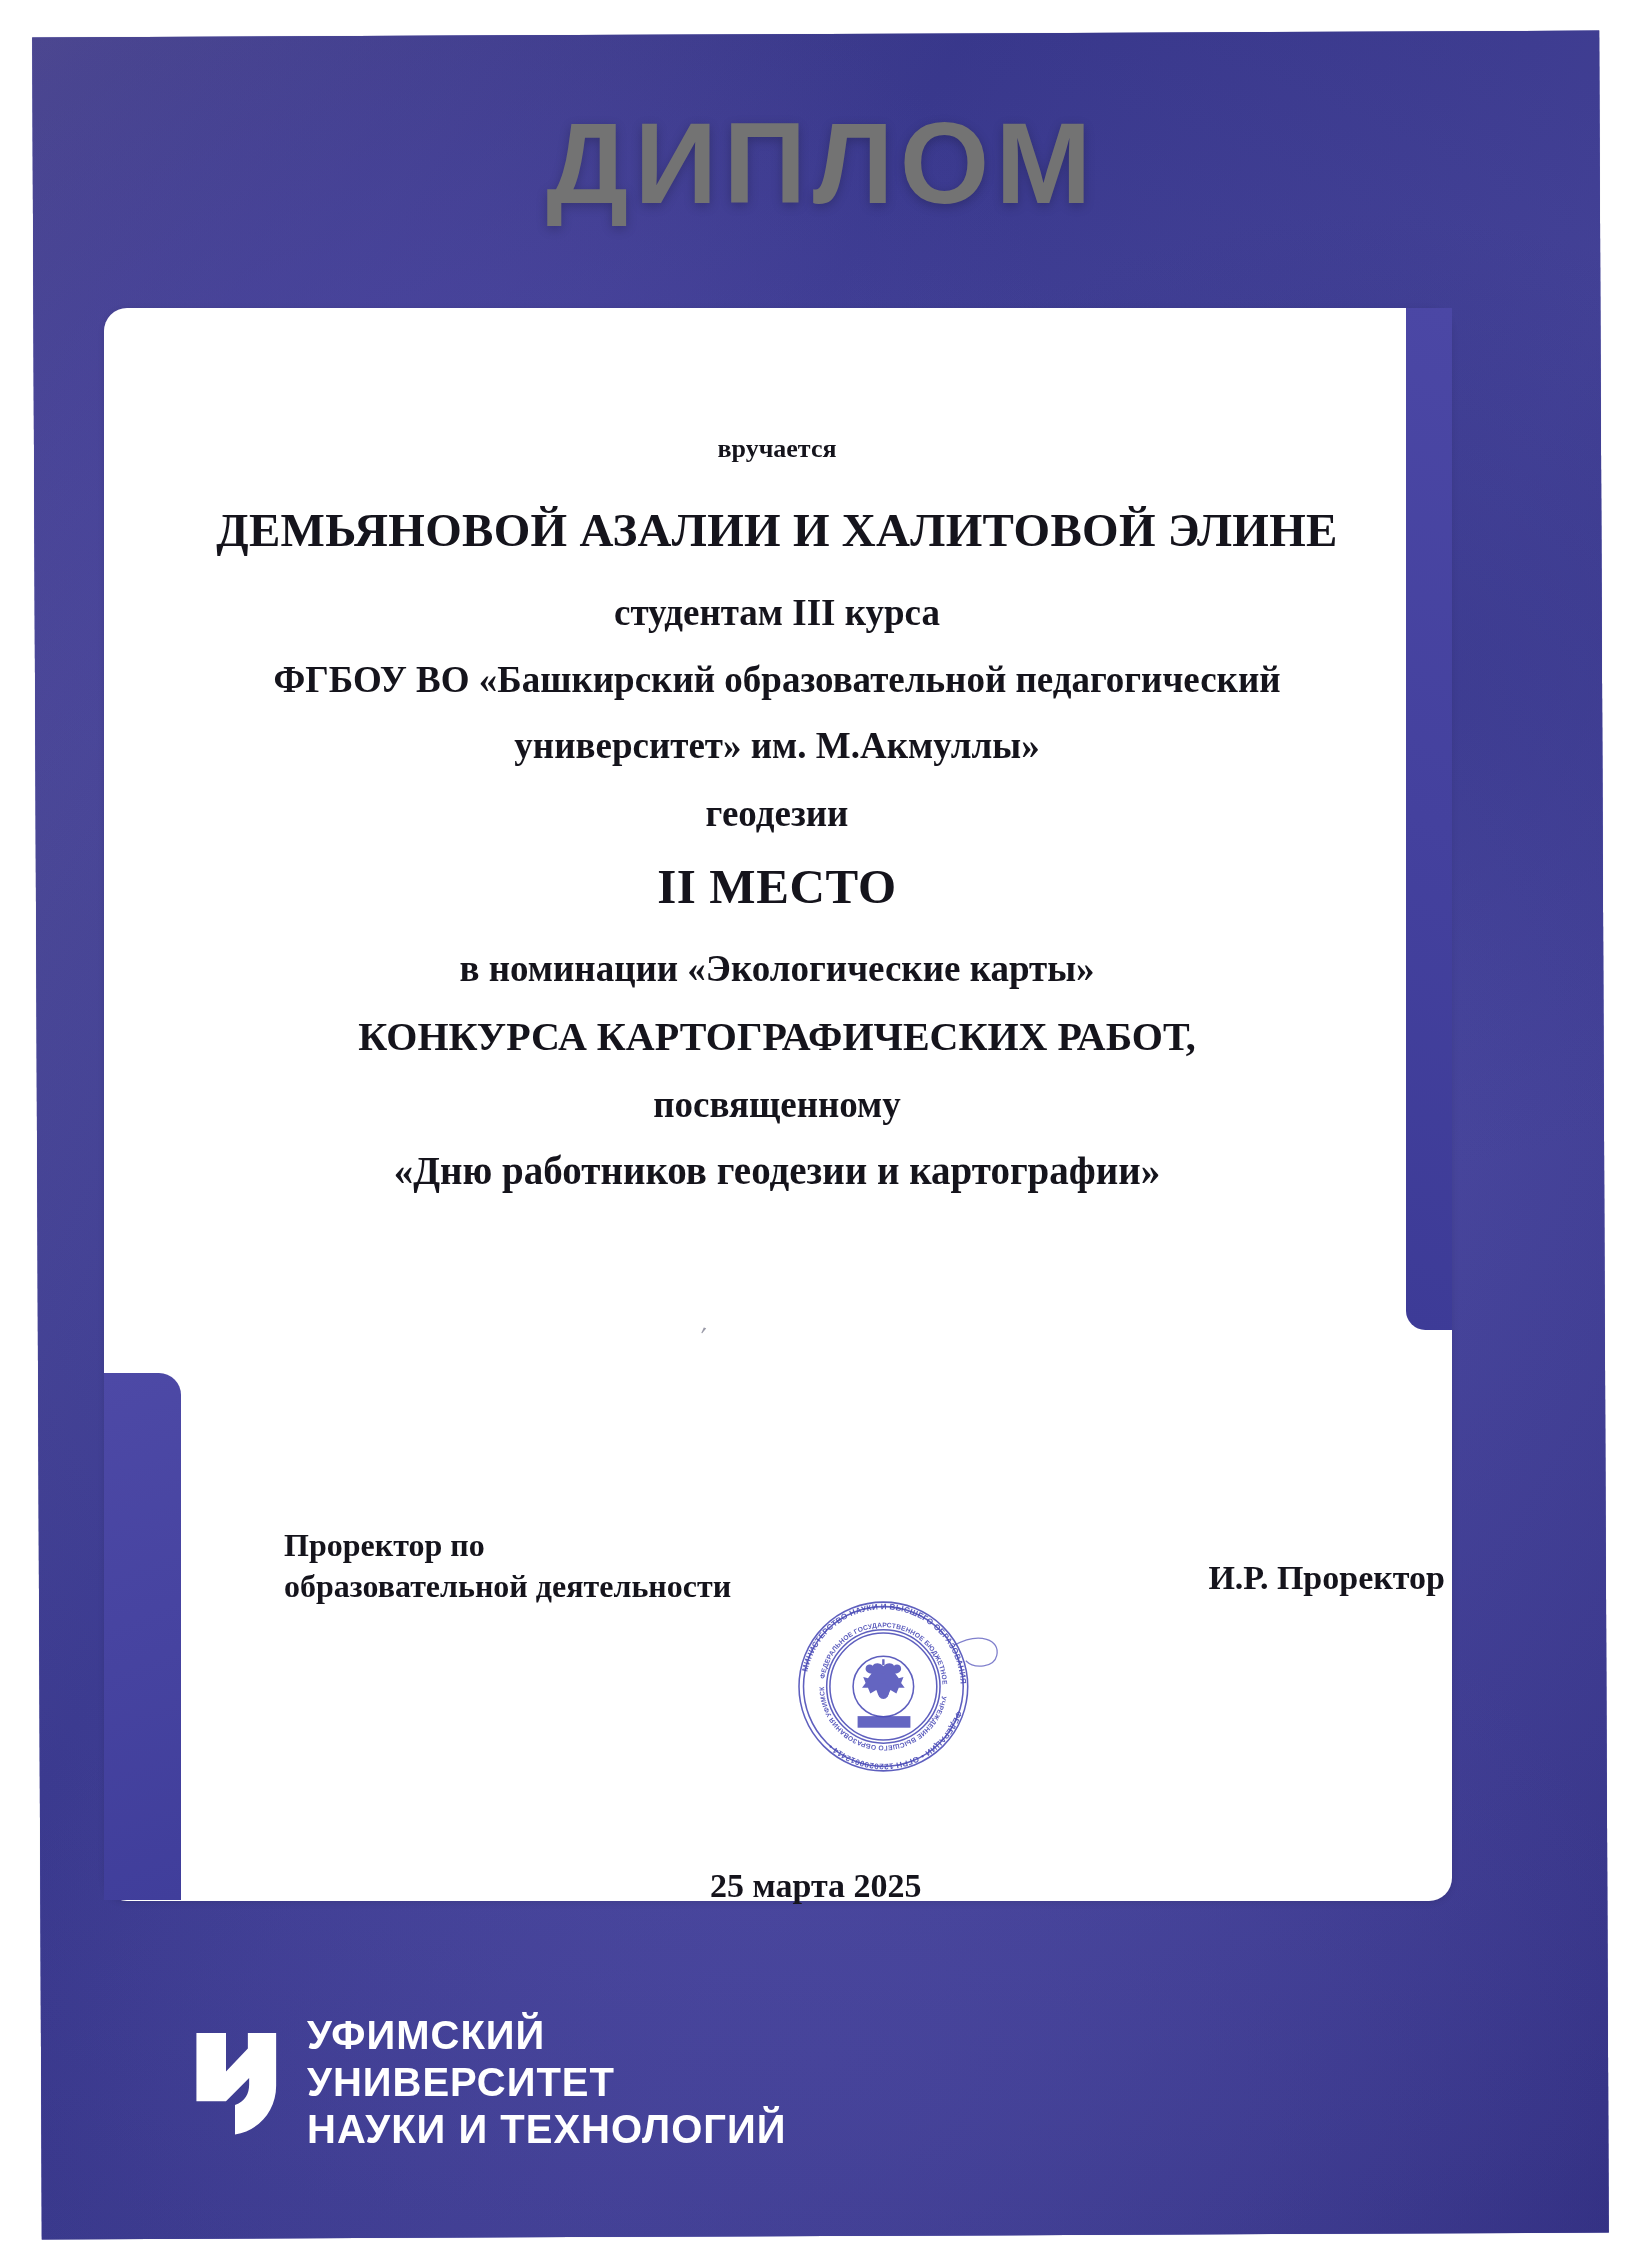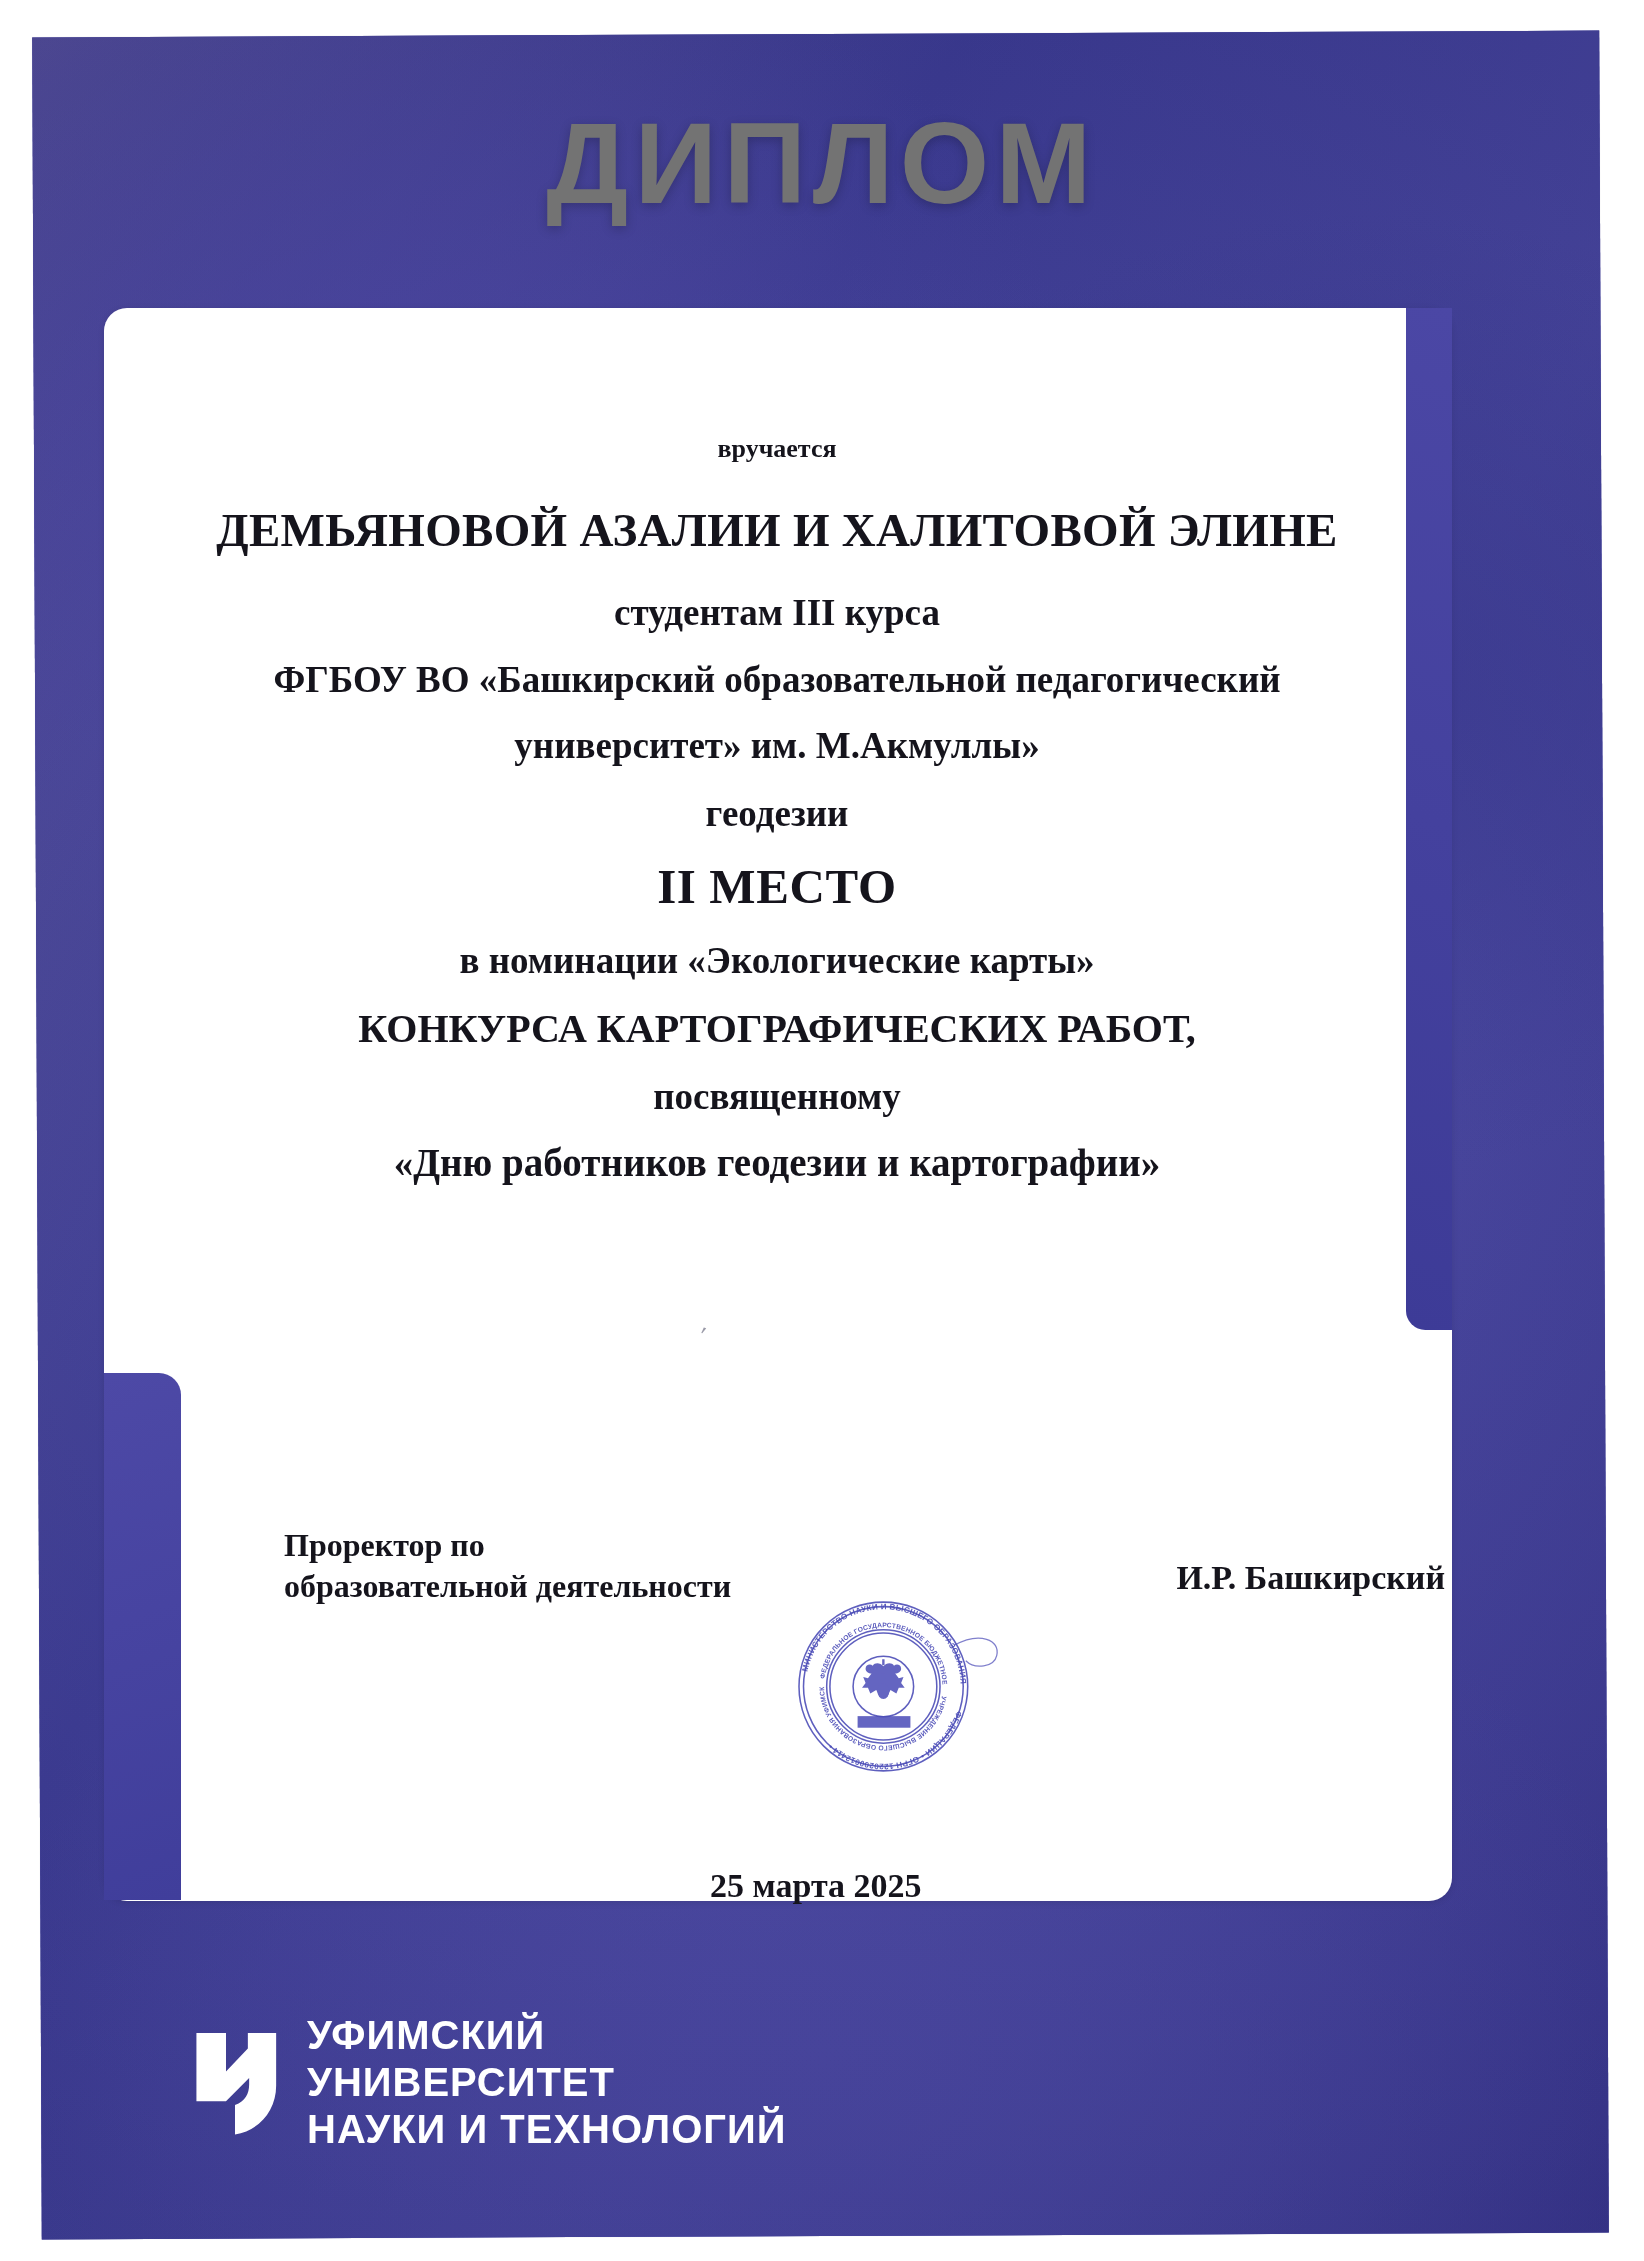--- a/index.html
+++ b/index.html
@@ -146,21 +146,21 @@
   }
   .l-zanyavshim {
     font-size: 37px;
     font-weight: bold;
     margin-bottom: 17px;
   }
   .l-place {
     font-size: 49px;
     font-weight: bold;
     letter-spacing: 0.6px;
-    margin-bottom: 18px;
+    margin-bottom: 26px;
   }
   .l-nomination {
     font-size: 37px;
     font-weight: bold;
     margin-bottom: 18px;
     font-family: Liberation Serif, serif;
   }
   .l-contest {
     font-size: 40px;
     font-weight: bold;
@@ -288,21 +288,21 @@
     <span class="line l-event">«Дню работников геодезии и картографии»</span>
   </div>
 
   <div class="tick">′</div>
 
   <div class="sig">
     <div class="sig-left">
       <div>Проректор по</div>
       <div>образовательной деятельности</div>
     </div>
-    <div class="sig-name">И.Р. Башкирский</div>
+    <div class="sig-name">И.Р. Проректор</div>
     <div class="sig-date">25 марта 2025</div>
   </div>
 
   <div class="stamp">
     <svg width="322" height="245" viewBox="0 0 500 380" xmlns="http://www.w3.org/2000/svg">
       <defs>
         <path id="arcOuter" d="M 70,190 A 120,120 0 1,1 310,190"></path>
         <path id="arcOuterB" d="M 310,190 A 120,120 0 1,1 70,190"></path>
         <path id="arcInner" d="M 98,190 A 92,92 0 1,1 282,190"></path>
         <path id="arcInnerB" d="M 282,190 A 92,92 0 1,1 98,190"></path>

